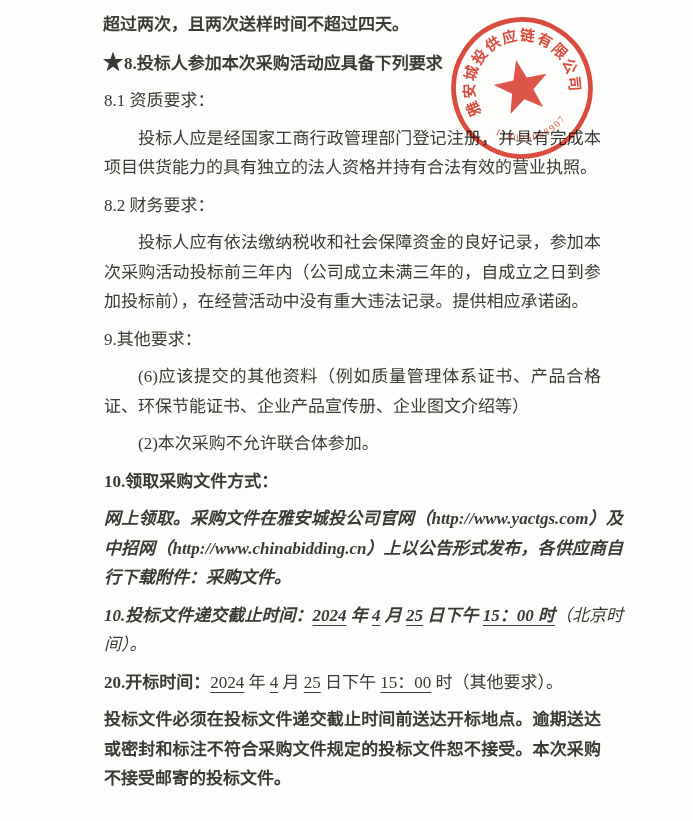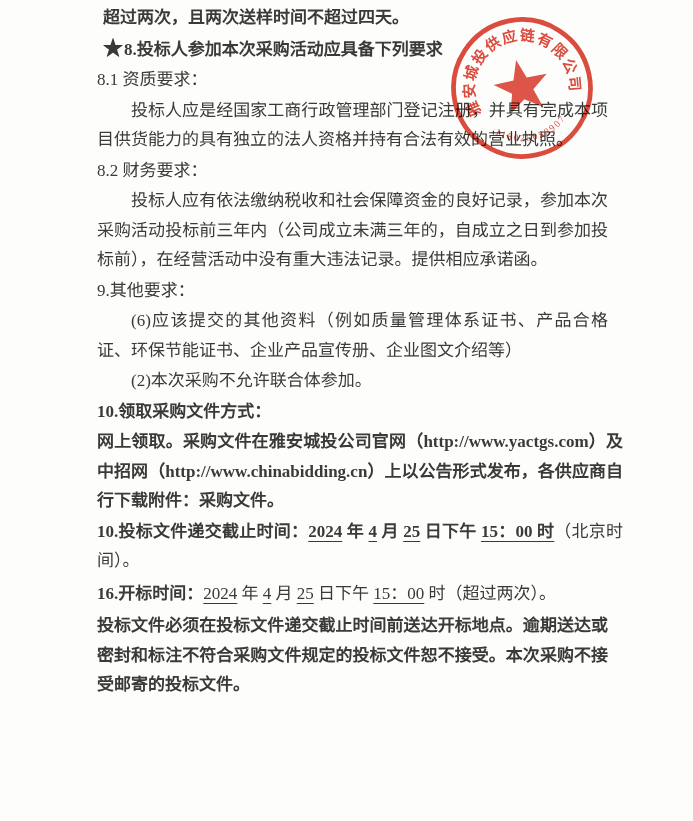--- a/index.html
+++ b/index.html
@@ -9,25 +9,25 @@
     box-sizing:border-box;
     padding:2px 84px 0 96px;
     background:#fdfdfb;
     font-family:"Liberation Serif","DejaVu Serif",serif;
     font-size:17px;
     line-height:29.5px;
     color:#3a3a36;
     text-align:justify;
     overflow:hidden;
   }
-  p{margin:1px;padding:0;}
+  p{margin:8px;padding:0;}
   .b{font-weight:bold;}
   .ind{text-indent:2em;}
   .ind-sm{margin-left:7px;}
-  .wide{margin-right:-14px;}
+  .wide{margin-right:-14px;font-style:italic;}
   .gap3{margin-top:3px;}
   .u{text-decoration:underline;text-underline-offset:4px;text-decoration-thickness:1px;}
   .star{font-size:20px;letter-spacing:1px;}
   .seal{
     position:absolute;
     left:446px;top:12px;
     mix-blend-mode:multiply;
     opacity:0.9;
     pointer-events:none;
   }
@@ -51,21 +51,21 @@
 
   <p>9.其他要求：</p>
   <p class="ind">(6)应该提交的其他资料（例如质量管理体系证书、产品合格证、环保节能证书、企业产品宣传册、企业图文介绍等）</p>
   <p class="ind">(2)本次采购不允许联合体参加。</p>
 
   <p class="b">10.领取采购文件方式：</p>
   <p class="b wide">网上领取。采购文件在雅安城投公司官网（http://www.yactgs.com）及中招网（http://www.chinabidding.cn）上以公告形式发布，各供应商自行下载附件：采购文件。</p>
 
   <p class="wide"><span class="b">10.投标文件递交截止时间：</span><span class="b u">2024</span><span class="b"> 年 </span><span class="b u">4</span><span class="b"> 月 </span><span class="b u">25</span><span class="b"> 日下午 </span><span class="b u">15：00 时</span><span>（北京时间）。</span></p>
 
-  <p class="gap3"><span class="b">16.开标时间：</span><span class="u">2024</span><span> 年 </span><span class="u">4</span><span> 月 </span><span class="u">25</span><span> 日下午 </span><span class="u">15：00</span><span> 时（超过两次）。</span></p>
+  <p class="gap3"><span class="b">20.开标时间：</span><span class="u">2024</span><span> 年 </span><span class="u">4</span><span> 月 </span><span class="u">25</span><span> 日下午 </span><span class="u">15：00</span><span> 时（其他要求）。</span></p>
 
 
   <p class="b gap3">投标文件必须在投标文件递交截止时间前送达开标地点。逾期送达或密封和标注不符合采购文件规定的投标文件恕不接受。本次采购不接受邮寄的投标文件。</p>
 
   <svg class="seal" width="152" height="152" viewBox="0 0 160 160">
     <defs>
       <path id="arcTop" d="M 33 97.1 A 50 50 0 1 1 127 97.1" fill="none"></path>
       <path id="arcBot" d="M 40.4 119.6 A 56 56 0 0 0 119.6 119.6" fill="none"></path>
     </defs>
     <g transform="rotate(-12 80 80)">

